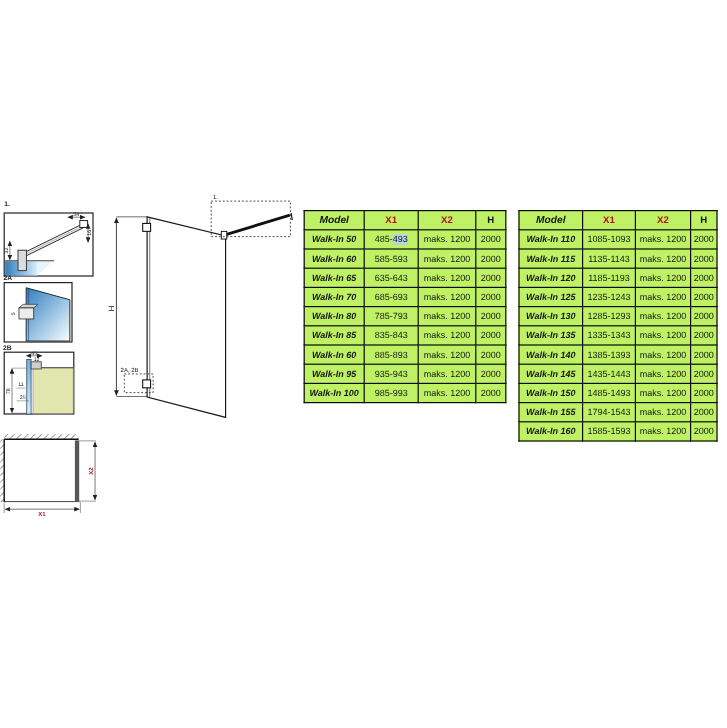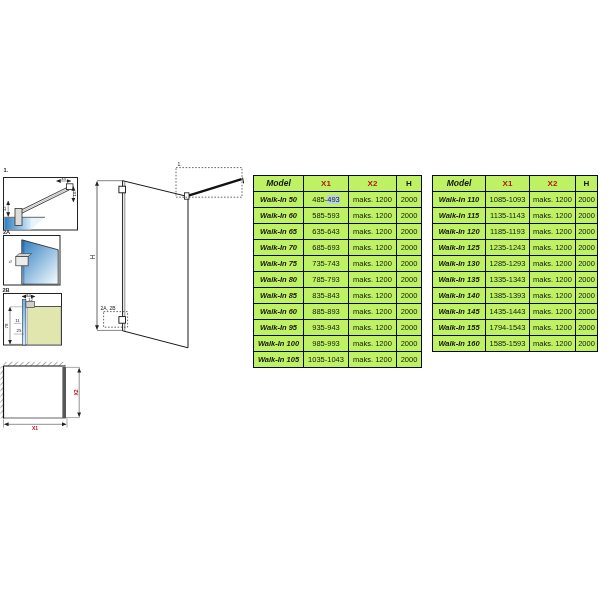--- a/index.html
+++ b/index.html
@@ -177,26 +177,20 @@
         <td class="c-x2">maks. 1200</td>
         <td class="c-h">2000</td>
       </tr>
       <tr>
         <td class="c-model">Walk-In 70</td>
         <td class="c-x1">685-693</td>
         <td class="c-x2">maks. 1200</td>
         <td class="c-h">2000</td>
       </tr>
       <tr>
-        <td class="c-model">Walk-In 75</td>
-        <td class="c-x1">735-743</td>
-        <td class="c-x2">maks. 1200</td>
-        <td class="c-h">2000</td>
-      </tr>
-      <tr>
         <td class="c-model">Walk-In 80</td>
         <td class="c-x1">785-793</td>
         <td class="c-x2">maks. 1200</td>
         <td class="c-h">2000</td>
       </tr>
       <tr>
         <td class="c-model">Walk-In 85</td>
         <td class="c-x1">835-843</td>
         <td class="c-x2">maks. 1200</td>
         <td class="c-h">2000</td>
@@ -209,26 +203,20 @@
       </tr>
       <tr>
         <td class="c-model">Walk-In 95</td>
         <td class="c-x1">935-943</td>
         <td class="c-x2">maks. 1200</td>
         <td class="c-h">2000</td>
       </tr>
       <tr>
         <td class="c-model">Walk-In 100</td>
         <td class="c-x1">985-993</td>
-        <td class="c-x2">maks. 1200</td>
-        <td class="c-h">2000</td>
-      </tr>
-      <tr>
-        <td class="c-model">Walk-In 105</td>
-        <td class="c-x1">1035-1043</td>
         <td class="c-x2">maks. 1200</td>
         <td class="c-h">2000</td>
       </tr>
     </tbody>
 </table>
 
 <table class="spec" id="table-right">
   <colgroup>
       <col style="width:53px">
       <col style="width:44px">
@@ -286,20 +274,26 @@
         <td class="c-x2">maks. 1200</td>
         <td class="c-h">2000</td>
       </tr>
       <tr>
         <td class="c-model">Walk-In 145</td>
         <td class="c-x1">1435-1443</td>
         <td class="c-x2">maks. 1200</td>
         <td class="c-h">2000</td>
       </tr>
       <tr>
+        <td class="c-model">Walk-In 150</td>
+        <td class="c-x1">1485-1493</td>
+        <td class="c-x2">maks. 1200</td>
+        <td class="c-h">2000</td>
+      </tr>
+      <tr>
         <td class="c-model">Walk-In 155</td>
         <td class="c-x1">1794-1543</td>
         <td class="c-x2">maks. 1200</td>
         <td class="c-h">2000</td>
       </tr>
       <tr>
         <td class="c-model">Walk-In 160</td>
         <td class="c-x1">1585-1593</td>
         <td class="c-x2">maks. 1200</td>
         <td class="c-h">2000</td>

